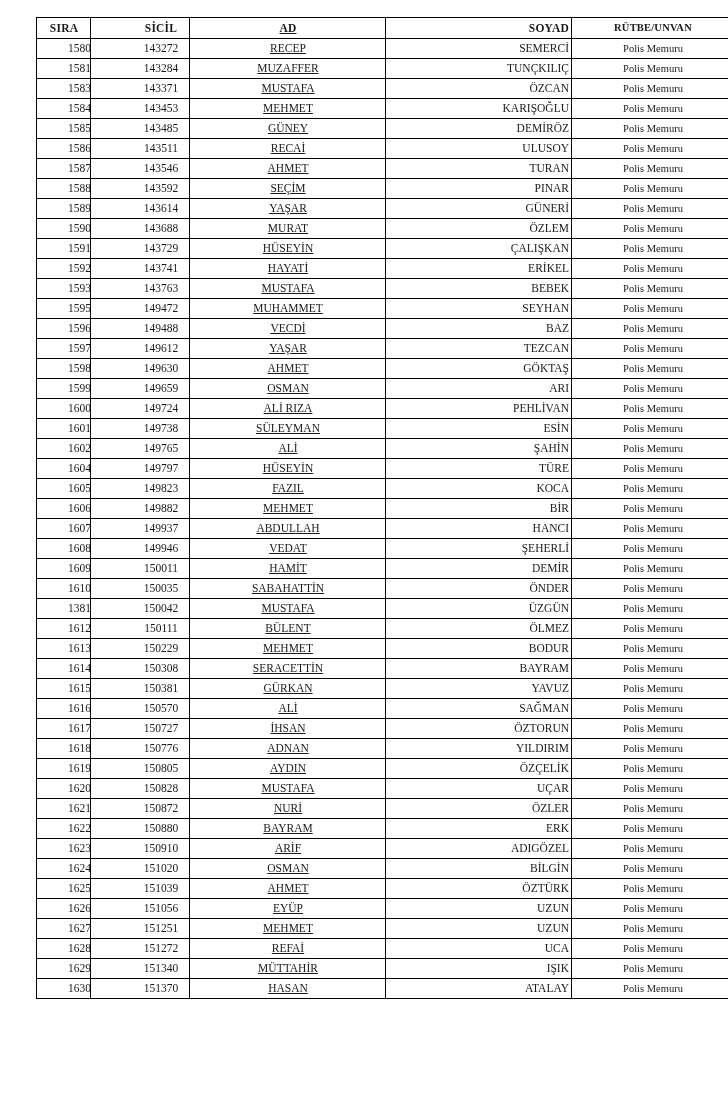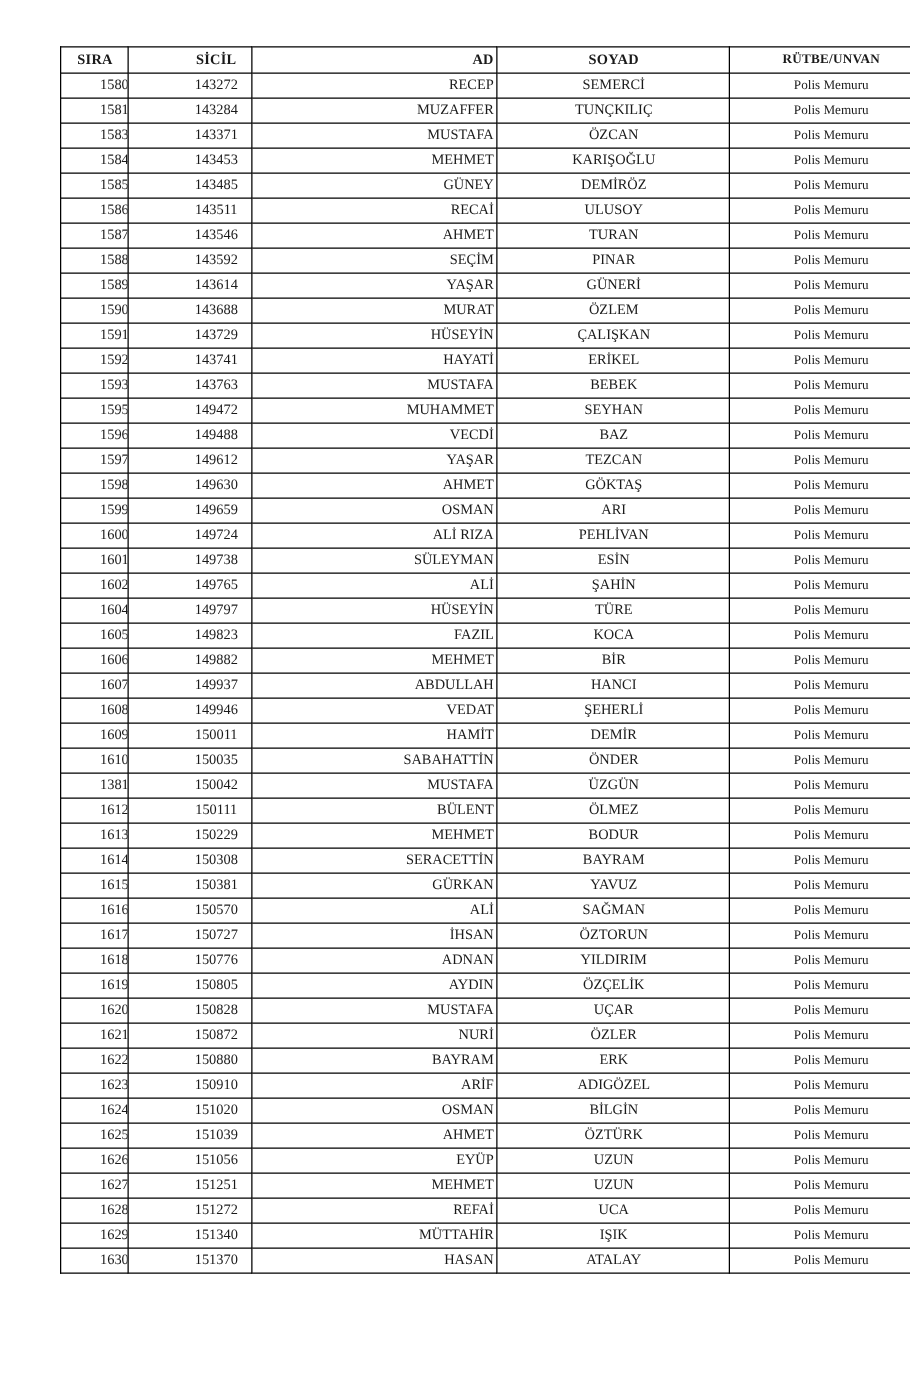--- a/index.html
+++ b/index.html
@@ -9,24 +9,23 @@
   }
   body {
     width: 728px;
     height: 1115px;
     font-family: "Liberation Serif", serif;
     color: #1a1a1a;
     position: relative;
   }
   #sheet {
     position: absolute;
-    left: 48px;
+    left: 36px;
     top: 17px;
     width: 622px;
-    margin-top: 20px;
   }
   table {
     border-collapse: collapse;
     width: 100%;
     table-layout: fixed;
   }
   th, td {
     border: 1px solid #000000;
     font-size: 11.5px;
     line-height: 1.05;
@@ -38,22 +37,22 @@
   }
   thead th {
     text-align: center;
     font-weight: bold;
     font-size: 11.5px;
     letter-spacing: 0.2px;
     height: 18px;
   }
   .c-sira { width: 48px; text-align: center; }
   .c-sicil { width: 52px; text-align: center; padding-left: 44px; }
-  .c-ad { width: 190px; text-align: right; }
-  .c-soyad { width: 180px; text-align: center; }
+  .c-ad { width: 190px; text-align: center; text-decoration: underline; }
+  .c-soyad { width: 180px; text-align: right; }
   .c-rutbe { width: 152px; text-align: center; font-size: 10.5px; padding-left: 5px; }
   tbody td.c-sira { text-align: center; padding-left: 31px; }
   tbody td.c-sicil { text-align: center; }
 </style>
 </head>
 <body>
 
 <div id="sheet">
   <table>
     <thead>

